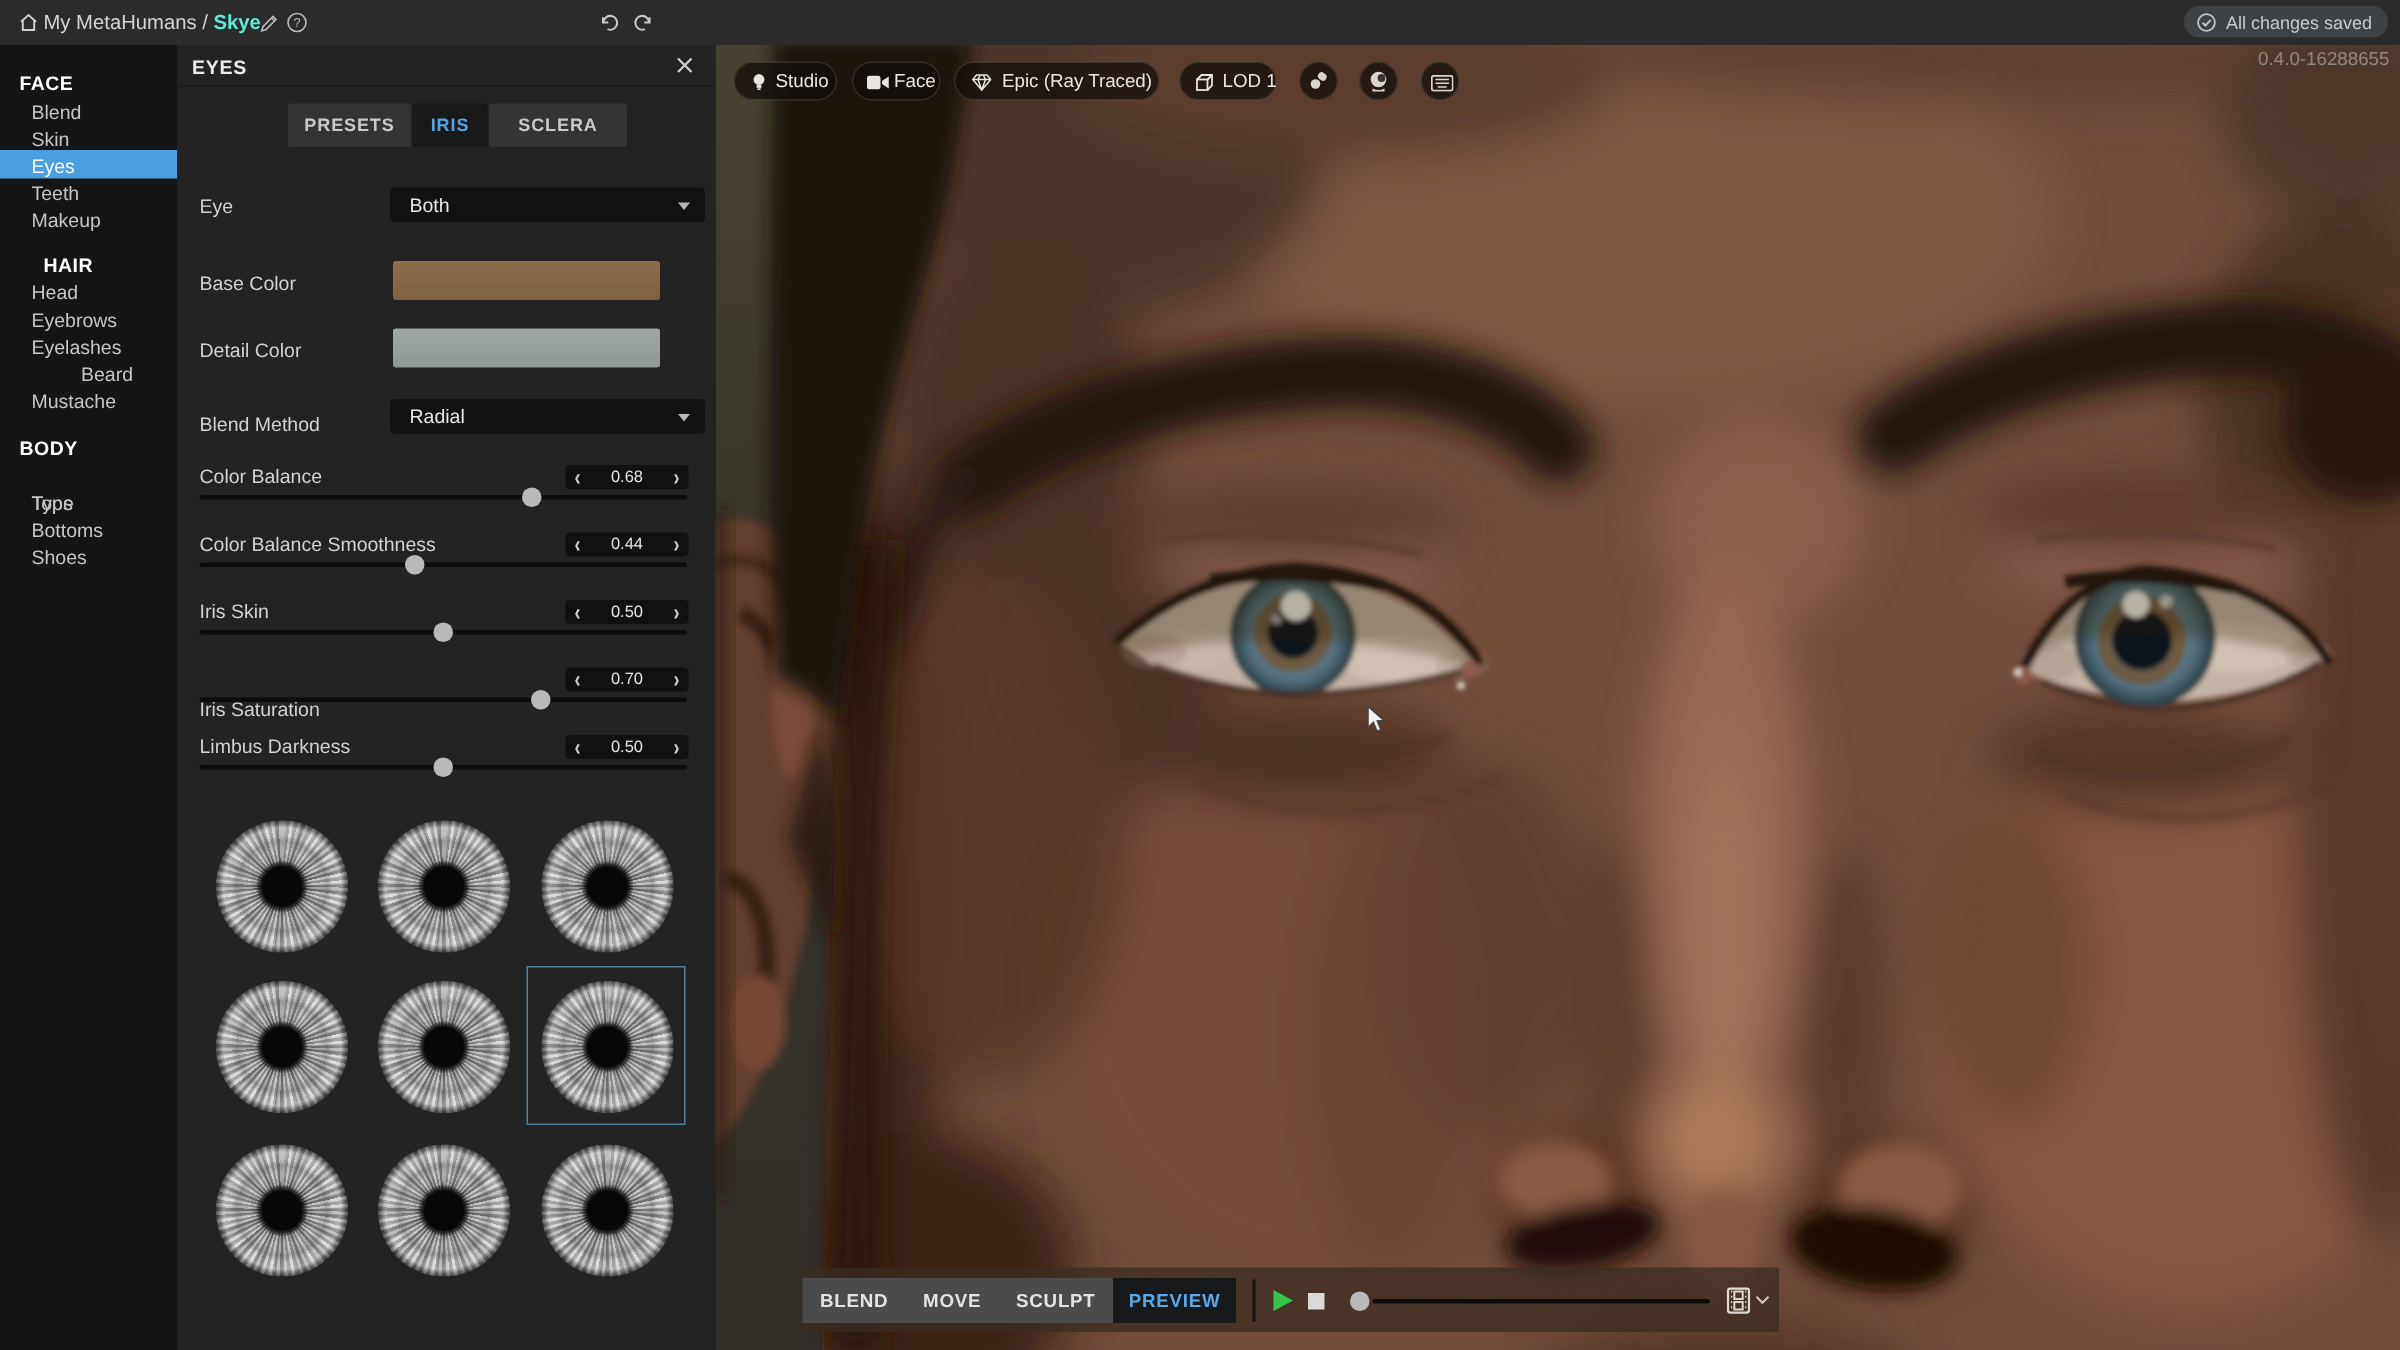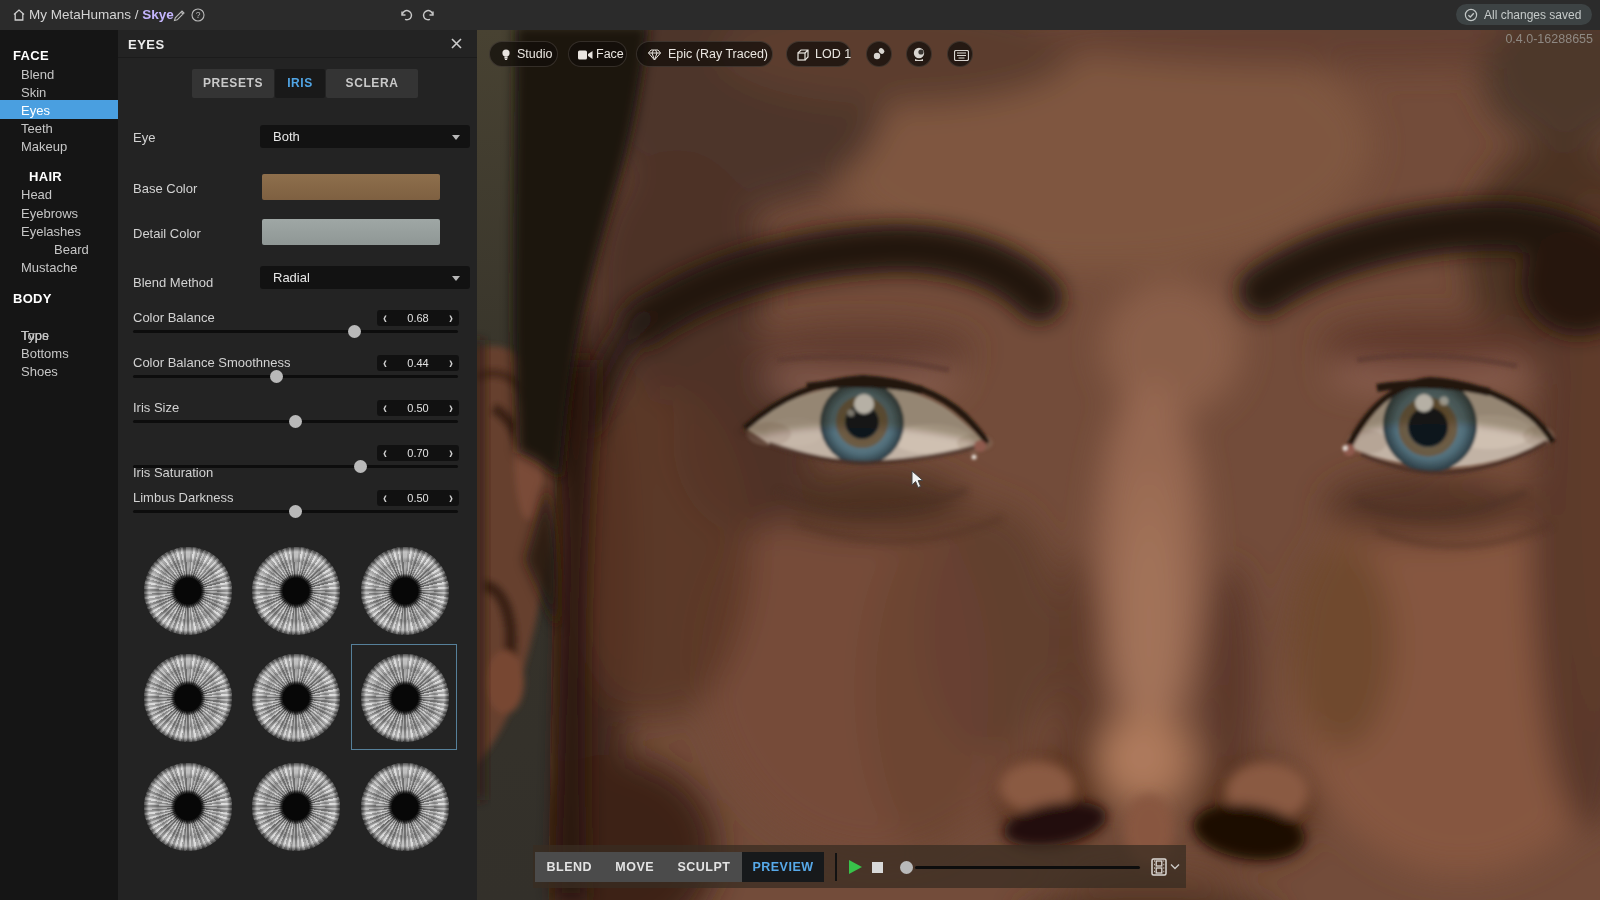--- a/index.html
+++ b/index.html
@@ -31,21 +31,21 @@
 .vpill{position:absolute;top:41px;height:26px;border-radius:13px;background:rgba(18,13,10,.74);border:1px solid rgba(150,140,130,.25);box-sizing:border-box;color:#eae6e1;font-size:12.5px;line-height:24px;white-space:nowrap;}
 .vround{position:absolute;top:41px;width:26px;height:26px;border-radius:50%;background:rgba(18,13,10,.74);border:1px solid rgba(150,140,130,.22);box-sizing:border-box;}
 </style>
 </head>
 <body>
 
 <div id="topbar" class="abs">
 <svg class="abs" style="left:12px;top:8px" width="14" height="14" viewBox="0 0 14 14">
       <path d="M2 6.5 L7 2 L12 6.5 M3.2 5.8 V12 H10.8 V5.8" fill="none" stroke="#cfcfcf" stroke-width="1.3"></path>
     </svg>
-<div class="abs" style="left:29px;top:8px;font-size:13.5px;line-height:14px;color:#d4d4d4;">My MetaHumans&nbsp;/&nbsp;<b style="color:#c4b5fd">Skye</b></div>
+<div class="abs" style="left:29px;top:8px;font-size:13.5px;line-height:14px;color:#d4d4d4;">My MetaHumans&nbsp;/&nbsp;<b style="color:#5eead4">Skye</b></div>
 <svg class="abs" style="left:173px;top:9px" width="13" height="13" viewBox="0 0 13 13">
       <path d="M1.5 11.5 L2.3 8.8 L9 2 L11 4 L4.2 10.8 Z M8 3 L10 5" fill="none" stroke="#b9b9b9" stroke-width="1.1"></path>
     </svg>
 <svg class="abs" style="left:191px;top:8px" width="14" height="14" viewBox="0 0 14 14">
       <circle cx="7" cy="7" r="6" fill="none" stroke="#b9b9b9" stroke-width="1.1"></circle>
       <text x="7" y="10" font-size="8.5" fill="#b9b9b9" text-anchor="middle" font-family="Liberation Sans">?</text>
     </svg>
 <svg class="abs" style="left:399px;top:8px" width="14" height="14" viewBox="0 0 14 14">
       <path d="M3 3.5 L3 7 L6.5 7" fill="none" stroke="#c8c8c8" stroke-width="1.4"></path>
       <path d="M3.3 6.5 A4.6 4.6 0 1 1 6 11.4" fill="none" stroke="#c8c8c8" stroke-width="1.4"></path>
@@ -115,21 +115,21 @@
 <div class="track" style="top:300px;"></div>
     <div class="thumb" style="left:229.5px;top:295px;"></div>
 <div class="plbl" style="top:326px;">Color Balance Smoothness</div>
 <div class="pill" style="top:325px;">
       <span class="c">‹</span>
       <span class="v">0.44</span>
       <span class="c">›</span>
     </div>
 <div class="track" style="top:345px;"></div>
     <div class="thumb" style="left:151.5px;top:340px;"></div>
-<div class="plbl" style="top:371px;">Iris Size</div>
+<div class="plbl" style="top:371px;">Iris Skin</div>
 <div class="pill" style="top:370px;">
       <span class="c">‹</span>
       <span class="v">0.50</span>
       <span class="c">›</span>
     </div>
 <div class="track" style="top:390px;"></div>
     <div class="thumb" style="left:171px;top:385px;"></div>
 <div class="plbl" style="top:436px;">Iris Saturation</div>
 <div class="pill" style="top:415px;">
       <span class="c">‹</span>

